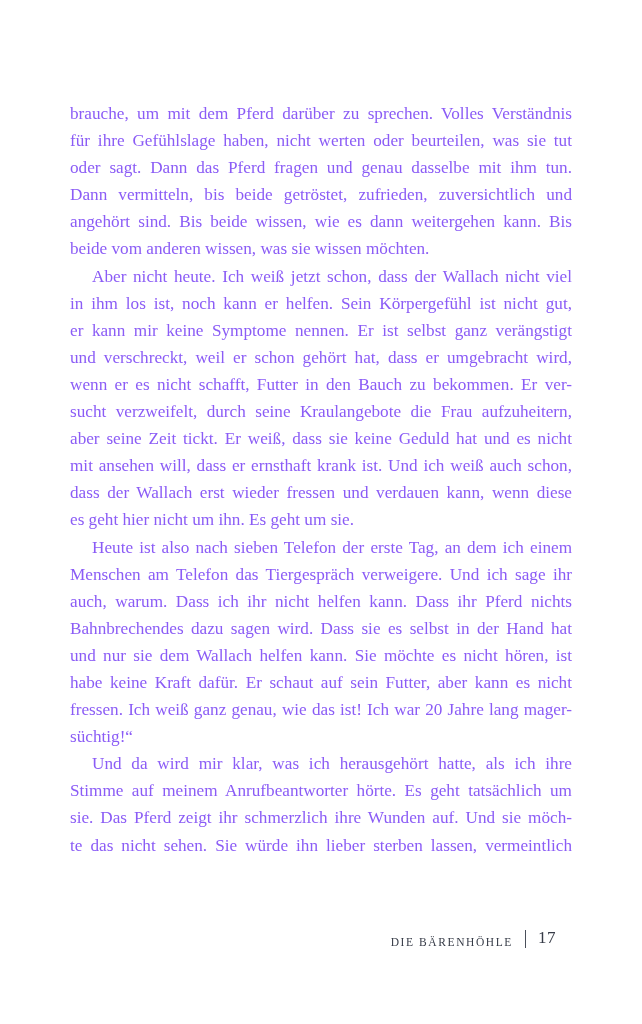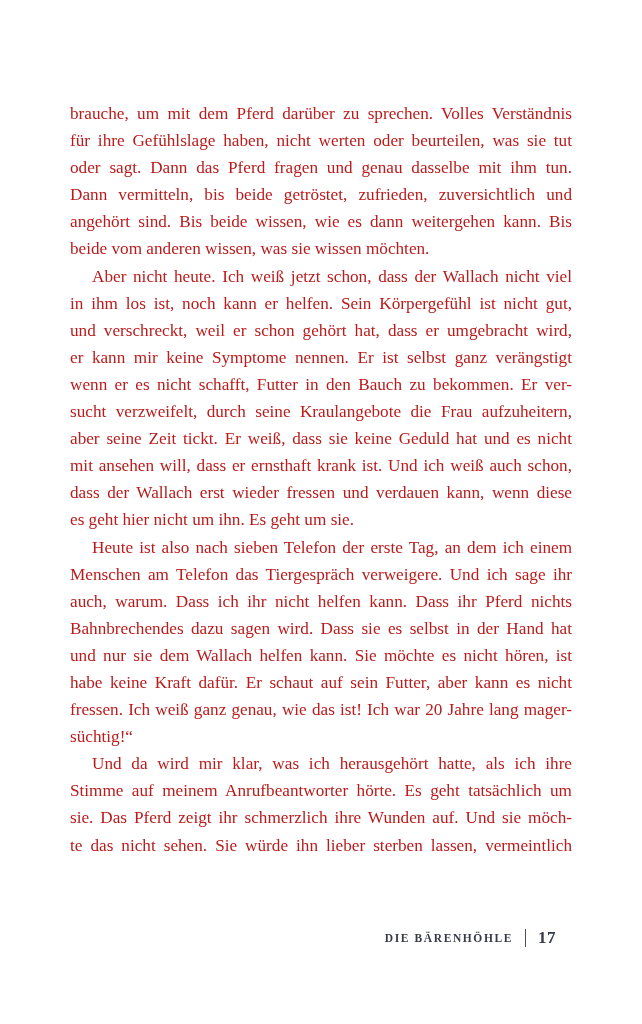--- a/index.html
+++ b/index.html
@@ -2,21 +2,21 @@
 <html><head>
   <meta charset="utf-8">
   <style>
     html, body { margin: 0; padding: 0; background: #ffffff; }
     body { width: 642px; height: 1024px; position: relative; overflow: hidden; }
     .page {
       position: absolute;
       left: 70px;
       top: 100px;
       width: 502px;
-      color: #b91c1c;
+      color: #8b5cf6;
       font-family: "Liberation Serif", "DejaVu Serif", serif;
       font-size: 17.2px;
       line-height: 27.1px;
     }
     .line {
       display: block;
       white-space: nowrap;
       text-align: justify;
       text-align-last: justify;
       height: 27.1px;
@@ -24,45 +24,44 @@
     .line.last { text-align-last: left; }
     .line.indent { padding-left: 22px; }
     .footer {
       position: absolute;
       top: 928px;
       right: 86px;
       color: #363b47;
       font-family: "Liberation Serif", "DejaVu Serif", serif;
       font-size: 12.5px;
       display: flex;
-      align-items: center;
+      align-items: flex-end;
       gap: 12px;
-      font-weight: bold;
     }
     .footer .running-head { letter-spacing: 1.6px; font-variant: small-caps; text-transform: uppercase; font-size: 11.5px; }
     .footer .sep { display: inline-block; width: 1px; height: 18px; background: #4a4f5a; }
     .footer .pageno { font-size: 17px; letter-spacing: 0.5px; }
   </style>
 </head>
 <body>
 
 <div class="page" id="body">
     <div>
       <span class="line">brauche, um mit dem Pferd darüber zu sprechen. Volles Verständnis</span>
       <span class="line">für ihre Gefühlslage haben, nicht werten oder beurteilen, was sie tut</span>
       <span class="line">oder sagt. Dann das Pferd fragen und genau dasselbe mit ihm tun.</span>
       <span class="line">Dann vermitteln, bis beide getröstet, zufrieden, zuversichtlich und</span>
       <span class="line">angehört sind. Bis beide wissen, wie es dann weitergehen kann. Bis</span>
       <span class="line last">beide vom anderen wissen, was sie wissen möchten.</span>
     </div>
     <div>
       <span class="line indent">Aber nicht heute. Ich weiß jetzt schon, dass der Wallach nicht viel</span>
       <span class="line">in ihm los ist, noch kann er helfen. Sein Körpergefühl ist nicht gut,</span>
+      <span class="line">er kann mir keine Symptome nennen. Er ist selbst ganz verängstigt</span>
       <span class="line">und verschreckt, weil er schon gehört hat, dass er umgebracht wird,</span>
-      <span class="line">er kann mir keine Symptome nennen. Er ist selbst ganz verängstigt</span>
       <span class="line">wenn er es nicht schafft, Futter in den Bauch zu bekommen. Er ver-</span>
       <span class="line">sucht verzweifelt, durch seine Kraulangebote die Frau aufzuheitern,</span>
       <span class="line">aber seine Zeit tickt. Er weiß, dass sie keine Geduld hat und es nicht</span>
       <span class="line">mit ansehen will, dass er ernsthaft krank ist. Und ich weiß auch schon,</span>
       <span class="line">dass der Wallach erst wieder fressen und verdauen kann, wenn diese</span>
       <span class="line last">es geht hier nicht um ihn. Es geht um sie.</span>
     </div>
     <div>
       <span class="line indent">Heute ist also nach sieben Telefon der erste Tag, an dem ich einem</span>
       <span class="line">Menschen am Telefon das Tiergespräch verweigere. Und ich sage ihr</span>

